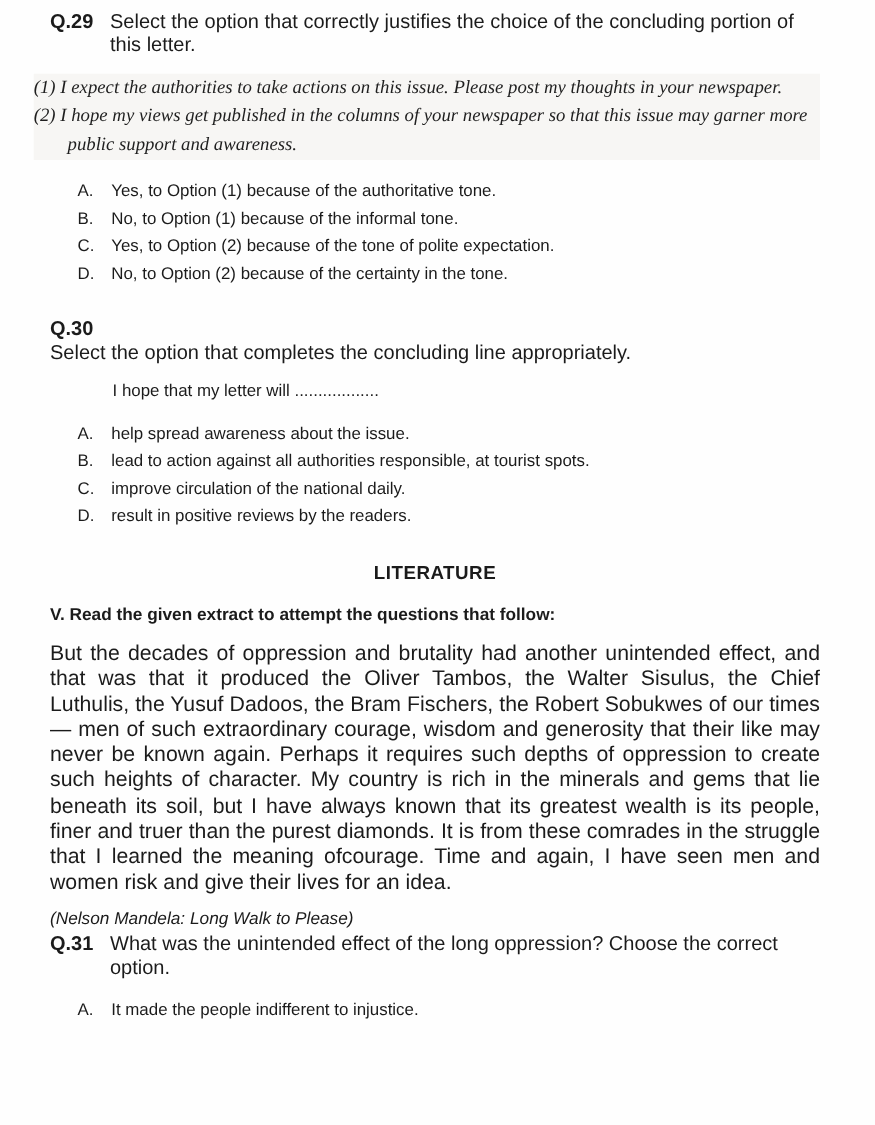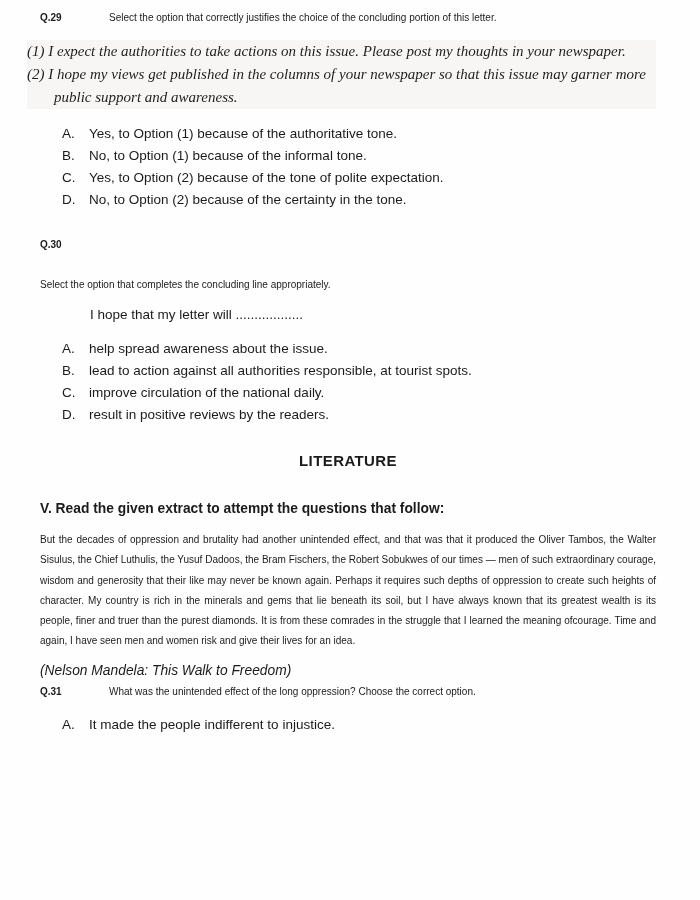--- a/index.html
+++ b/index.html
@@ -15,24 +15,23 @@
     width: 700px;
     height: 900px;
     padding: 8px 44px 0 40px;
     font-family: "Liberation Sans", sans-serif;
     color: #1b1b1b;
     background: #fefefe;
   }
   
   .qheader {
     display: flex;
-    font-size: 10px;
+    font-size: 16px;
     line-height: 19px;
     margin-top: 0;
-    gap: 21px;
   }
   .qlabel {
     font-weight: 700;
     flex: 0 0 auto;
     min-width: 36px;
     margin-right: 12px;
   }
   .qtext { flex: 1 1 auto; }
 
   
@@ -76,24 +75,24 @@
     font-weight: 700;
     font-size: 13.8px;
     line-height: 20px;
     margin-top: 13px;
     white-space: pre-wrap;
   }
   .subheading {
     font-weight: 700;
     font-size: 13.8px;
     line-height: 19px;
-    margin-top: 30px;
+    margin-top: 15px;
   }
   .passage {
-    font-size: 10px;
+    font-size: 17px;
     line-height: 20.3px;
     text-align: justify;
     margin-top: 12px;
   }
   .attribution {
     font-style: italic;
     font-size: 13.8px;
     line-height: 19px;
     margin-top: 9px;
   }
@@ -162,21 +161,21 @@
     </div>
   </div>
 
   <div class="section-title">LITERATURE</div>
 
 
   <div class="subheading">V. Read the given extract to attempt the questions that follow:</div>
 
   <div class="passage">But the decades of oppression and brutality had another unintended effect, and that was that it produced the Oliver Tambos, the Walter Sisulus, the Chief Luthulis, the Yusuf Dadoos, the Bram Fischers, the Robert Sobukwes of our times — men of such extraordinary courage, wisdom and generosity that their like may never be known again. Perhaps it requires such depths of oppression to create such heights of character. My country is rich in the minerals and gems that lie beneath its soil, but I have always known that its greatest wealth is its people, finer and truer than the purest diamonds. It is from these comrades in the struggle that I learned the meaning ofcourage. Time and again, I have seen men and women risk and give their lives for an idea.</div>
 
-  <div class="attribution">(Nelson Mandela: This Walk to Freedom)</div>
+  <div class="attribution">(Nelson Mandela: Long Walk to Please)</div>
 
   <div class="qheader mt-q31">
     <span class="qlabel">Q.31</span>
     <span class="qtext">What was the unintended effect of the long oppression? Choose the correct option.</span>
   </div>
 
   <div class="opts opts-tight">
     <div class="opt">
       <span class="letter">A.</span>
       <span>It made the people indifferent to injustice.</span>

